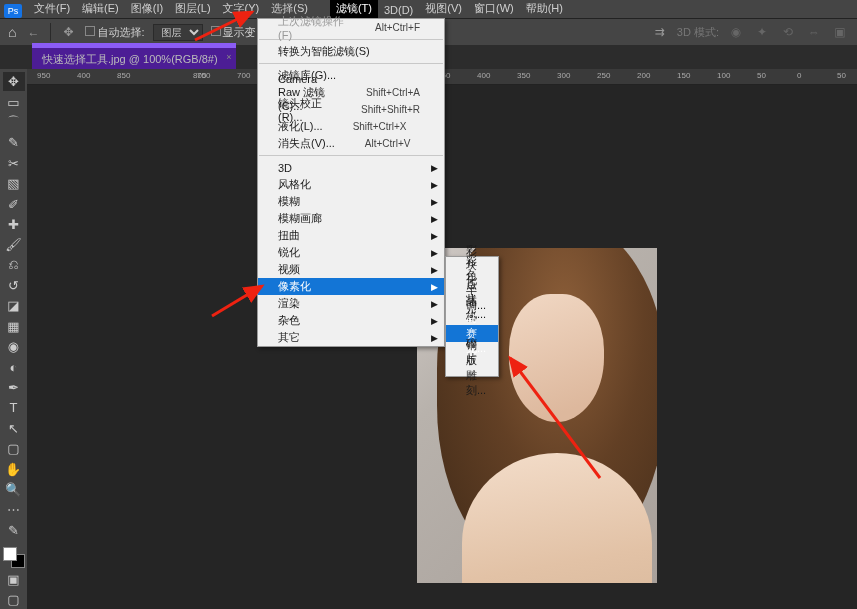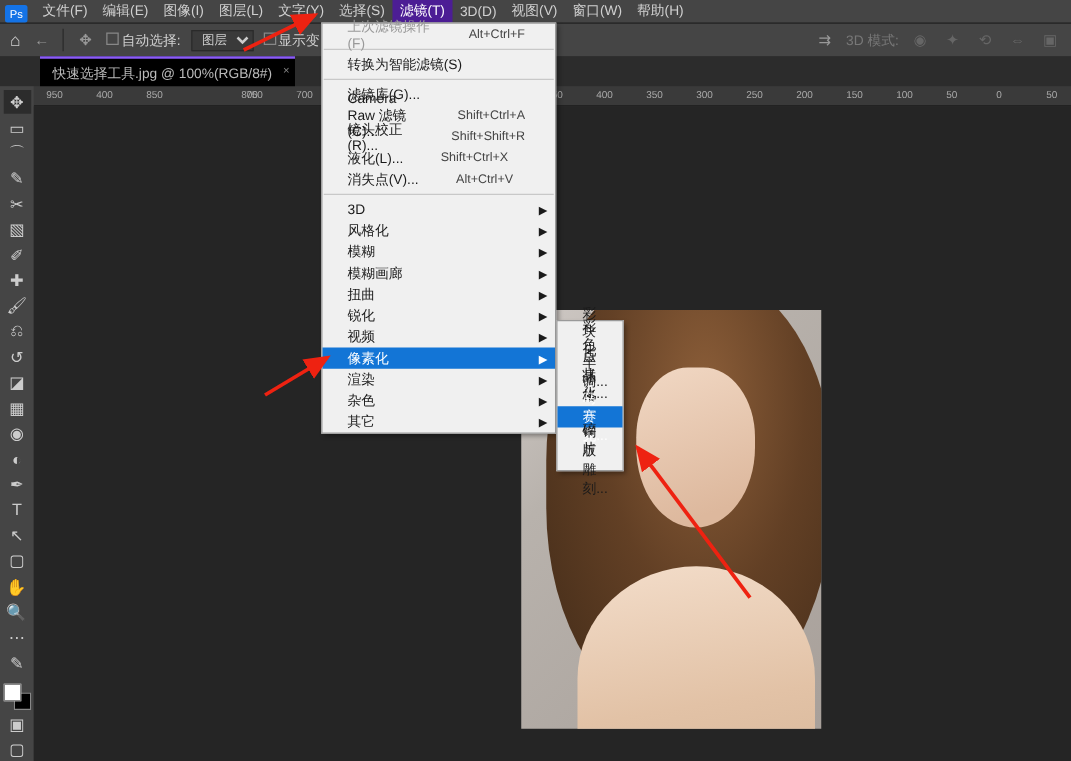--- a/index.html
+++ b/index.html
@@ -1,31 +1,31 @@
 <!DOCTYPE html>
 <html><head>
 <meta charset="utf-8">
 <style>
   * { margin: 0; padding: 0; box-sizing: border-box; font-family: "Microsoft YaHei", Arial, sans-serif; }
   body { background: #343434; width: 857px; height: 609px; overflow: hidden; position: relative; }
   
   .menubar { background: #454545; height: 18px; display: flex; align-items: flex-end; font-size: 11px; color: #d0d0d0; padding-left: 4px; }
   .menubar .logo { width: 18px; height: 14px; background: #1473e6; border-radius: 2px; margin-right: 6px; display: flex; align-items: center; justify-content: center; font-size: 9px; color: #fff; }
   .menubar .menu-item { padding: 2px 6px; cursor: pointer; }
-  .menubar .menu-item.active { background: #4c1d95; color: #fff; }
+  .menubar .menu-item.active { background: #000000; color: #fff; margin-left: 16px; }
   
   .optionbar { background: #454545; height: 27px; border-top: 1px solid #222; display: flex; align-items: center; padding: 0 8px; font-size: 11px; color: #d0d0d0; gap: 8px; }
   .optionbar .home-icon { font-size: 14px; }
   .optionbar .sep { width: 1px; height: 18px; background: #2a2a2a; }
   .optionbar .checkbox { width: 10px; height: 10px; border: 1px solid #888; display: inline-block; margin-right: 2px; }
   .optionbar select { background: #3a3a3a; color: #ccc; border: 1px solid #2a2a2a; font-size: 10px; padding: 1px 4px; }
   .optionbar .iconbtn { width: 18px; height: 18px; display: flex; align-items: center; justify-content: center; color: #999; font-size: 12px; }
   
   .tabbar { background: #2c2c2c; height: 24px; display: flex; align-items: center; padding-left: 32px; }
-  .tab { background: #000000; color: #bbb; font-size: 11px; padding: 4px 18px 4px 10px; position: relative; border-top: 2px solid #8b5cf6; }
+  .tab { background: #4c1d95; color: #bbb; font-size: 11px; padding: 4px 18px 4px 10px; position: relative; border-top: 5px solid #8b5cf6; }
   .tab .close { position: absolute; right: 4px; top: 4px; font-size: 9px; color: #888; }
   
   .ruler-h { position: absolute; top: 69px; left: 27px; right: 0; height: 16px; background: #3a3a3a; display: flex; font-size: 8px; color: #aaa; overflow: hidden; border-bottom: 1px solid #222; }
   .ruler-h .tick { position: absolute; top: 2px; }
   
   .toolbar { position: absolute; left: 0; top: 69px; width: 27px; bottom: 0; background: #454545; display: flex; flex-direction: column; align-items: center; padding-top: 3px; gap: 1px; }
   .toolbar .tool { width: 22px; height: 20px; display: flex; align-items: center; justify-content: center; color: #ccc; font-size: 13px; cursor: pointer; }
   .toolbar .tool.sel { background: #2c2c2c; }
   .toolbar .swatches { margin-top: 6px; position: relative; width: 22px; height: 22px; }
   .toolbar .fg { position: absolute; width: 14px; height: 14px; background: #fff; border: 1px solid #888; top: 0; left: 0; }

